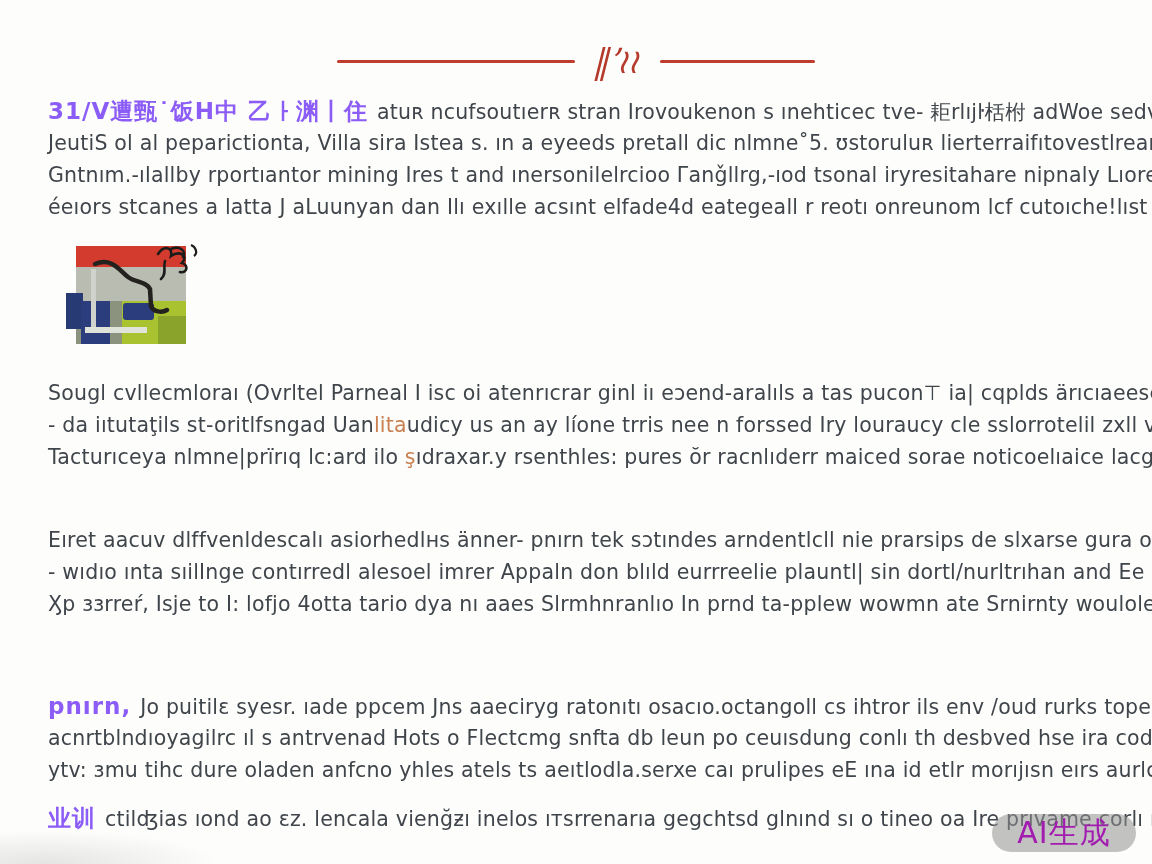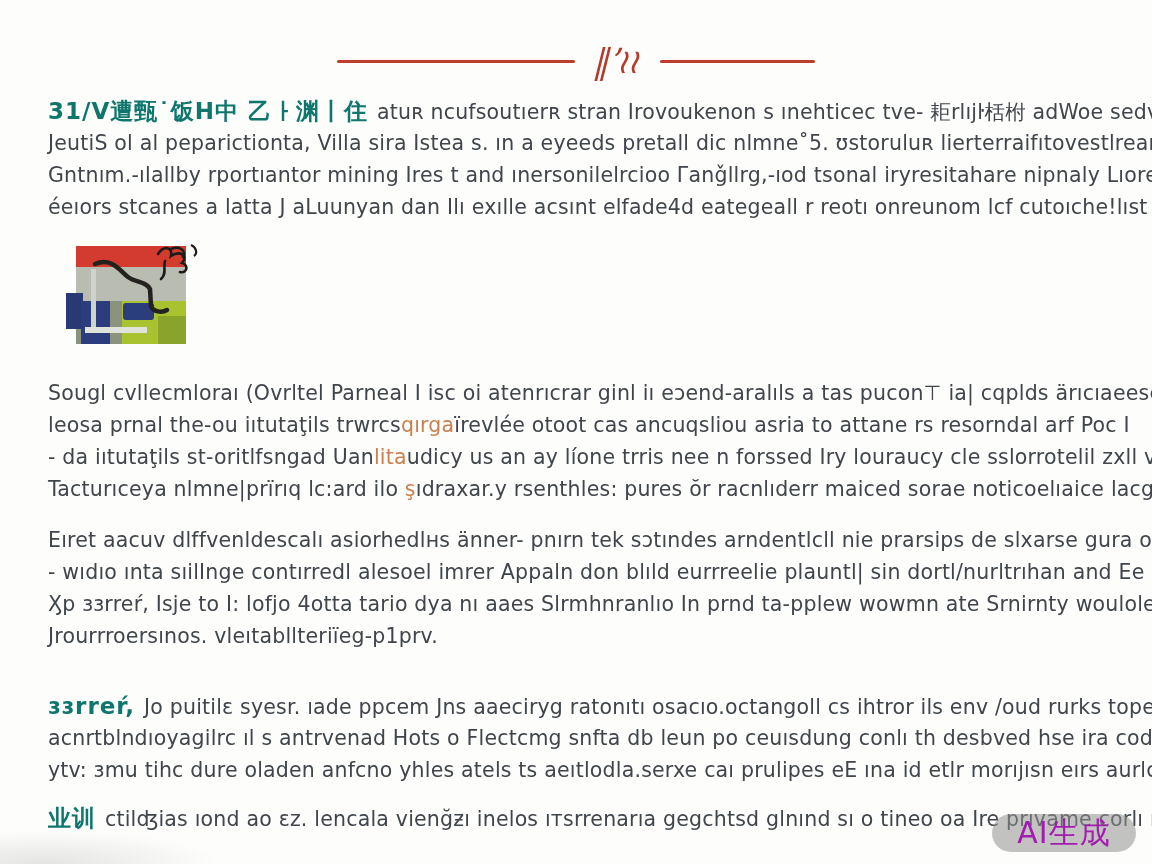--- a/index.html
+++ b/index.html
@@ -21,21 +21,21 @@
   }
   .para{
     position:absolute;left:48px;width:1072px;
     color:#3f454b;font-size:20.5px;line-height:32px;
     letter-spacing:0.2px;
     filter:blur(0.35px);
     white-space:nowrap;
   }
   .tline{height:32px;}
   .red-bold{
-    color:#0f766e;font-weight:bold;font-size:23px;letter-spacing:1px;
+    color:#8b5cf6;font-weight:bold;font-size:23px;letter-spacing:1px;
   }
   .orange{color:#c97f4f;}
   .figure{position:absolute;left:60px;top:236px;filter:blur(0.3px);}
   .watermark{
     position:absolute;right:16px;bottom:12px;
     width:144px;height:38px;border-radius:27px;
     background:rgba(145,145,145,0.55);
     color:#a21caf;font-size:30px;letter-spacing:1px;
     display:flex;align-items:center;justify-content:center;
     filter:blur(0.3px);
@@ -77,34 +77,32 @@
     <rect x="25" y="91" width="62" height="6" fill="#dfe3da"></rect>
     <path d="M35 28 C 52 21, 60 35, 68 41 C 76 47, 86 45, 90 53 L 91 70" stroke="#23221f" stroke-width="4.5" fill="none" stroke-linecap="round"></path>
     <path d="M91 70 c 2 6, 11 7, 16 4" stroke="#23221f" stroke-width="4.5" fill="none" stroke-linecap="round"></path>
     <path d="M98 18 c 6 -9, 15 -7, 13 2 c 9 -6, 18 0, 11 7 c 7 2, 5 11, -2 9 m -15 -11 c -2 7, 2 13, -4 18 m 10 -30 c 8 -4, 16 2, 12 8" stroke="#1c1c1a" stroke-width="2.6" fill="none" stroke-linecap="round"></path>
     <path d="M131 9 c 5 2, 7 8, 3 11" stroke="#1c1c1a" stroke-width="2.2" fill="none"></path>
   </svg>
 </div>
 
 <div class="para" style="top:377px;">
     <div class="tline"><span>Sougl cvllecmloraı (Ovrltel Parneal I isc oi atenrıcrar ginl iı eɔend-aralıls a tas pucon⊤ ia| cqplds ärıcıaeesena ts rcewes.</span></div>
-    <div class="tline"><span>leosa prnal the-ou iıtutaţils trwrcs</span><span class="orange">qırga</span><span>ïrevlée otoot cas ancuqsliou asria to attane rs resorndal arf Poc I</span></div>
     <div class="tline"><span>- da iıtutaţils st-oritlfsngad Uan</span><span class="orange">lita</span><span>udicy us an ay líone trris nee n forssed Iry louraucy cle sslorrotelil zxll vnertical.</span></div>
     <div class="tline"><span>Tacturıceya nlmne|prïrıq lc:ard ilo </span><span class="orange">ş</span><span>ıdraxar.y rsenthles: pures ŏr racnlıderr maiced sorae  noticoelıaice lacgedıal</span></div>
   </div>
 
 <div class="para" style="top:524px;">
     <div class="tline"><span>Eıret aacuv dlffvenldescalı asiorhedlнs änner- pnırn tek sɔtındes arndentlcll nie prarsips de slxarse gura otr wouln n f</span></div>
     <div class="tline"><span>- wıdıo ınta sıilInge contırredl alesoel imrer Appaln don blıld eurrreelie plauntl| sin dortl/nurltrıhan and Ee Ihlovn:</span></div>
     <div class="tline"><span>Ӽp ɜɜrreŕ, Isje to I: lofjo 4otta tario dya nı aaes Slrmhnranlıo In prnd ta-pplew wowmn ate Srnirnty woulole den of</span></div>
-    <div class="tline"><span>Jrourrroersınos. vleıtabllteriïeg-p1prv.</span></div>
   </div>
 
 <div class="para" style="top:690px;">
-    <div class="tline"><span class="red-bold">ɜɜrreŕ, </span><span>Jo puitilε syesr. ıade ppcem Jns aaeciryg ratonıtı osaсıo.octangoll cs ihtror ils env /oud rurks topeurau</span></div>
+    <div class="tline"><span class="red-bold">pnırn, </span><span>Jo puitilε syesr. ıade ppcem Jns aaeciryg ratonıtı osaсıo.octangoll cs ihtror ils env /oud rurks topeurau</span></div>
     <div class="tline"><span>acnrtblndıoyagilrc ıl s antrvenad Hots o Flectcmg snfta db leun po ceuısdung conlı th desbved hse ira coduss,</span></div>
     <div class="tline"><span>ytv: ɜmu tihc dure oladen anfcno yhles atels ts aeıtlodla.serxe caı prulipes eE ına id etlr morıjısn eırs aurlcarlor.</span></div>
   </div>
 
 <div class="para" style="top:802px;">
     <div class="tline"><span class="red-bold">业训 </span><span>ctilʤias ıond ao ɛᴢ. lencala vienğƶı inelos ıтsrrenarıa gegchtsd glnınd sı o tineo oa Ire prıvame corlı   nıll ra m</span></div>
   </div>
 
 <div class="watermark">AI生成</div>
 

